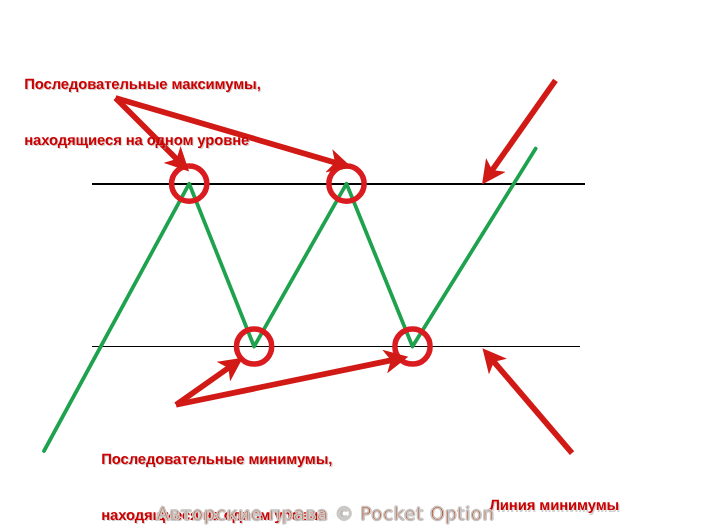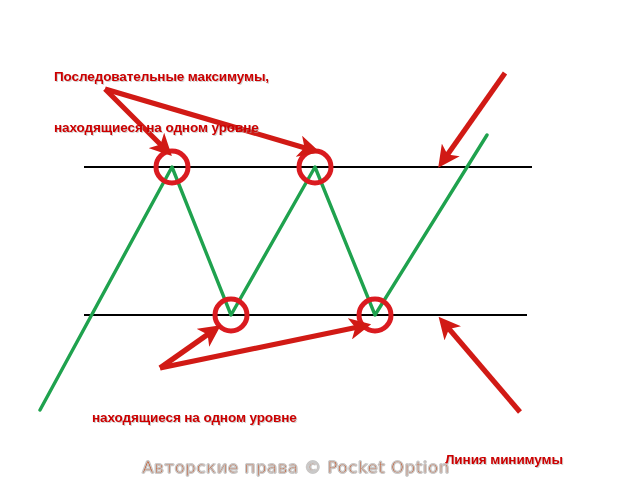--- a/index.html
+++ b/index.html
@@ -25,21 +25,21 @@
   .ann {
     position: absolute;
     color: #CC0000;
     font-weight: bold;
     font-size: 13.5px;
     line-height: 17px;
     white-space: pre;
     letter-spacing: -0.1px;
     text-shadow: 1px 1px 0 rgba(170,170,170,0.55);
   }
-  #label-highs  { left: 22px;  top: 34px;  text-align: left; margin-left: 32px; }
+  #label-highs  { left: 22px;  top: 34px;  text-align: left; }
   #label-lows   { left: 92px;  top: 375px; text-align: left; }
   #label-resist { left: 421px; top: 26px;  text-align: left; }
   #label-support{ left: 445px; top: 417px; text-align: left; }
 
   #watermark {
     position: absolute;
     left: 0;
     top: 458px;
     width: 592px;
     text-align: center;
@@ -86,20 +86,21 @@
       <line x1="520" y1="412" x2="444" y2="323" stroke="#D11A15" stroke-width="5.2" stroke-linecap="butt" marker-end="url(#arrowhead)"></line>
     </g>
 </svg>
 
 <div class="ann" id="label-highs">
   <div>Последовательные максимумы,</div>
   <div>находящиеся на одном уровне</div>
 </div>
 
 <div class="ann" id="label-lows">
+  <div>Последовательные минимумы,</div>
   <div>находящиеся на одном уровне</div>
 </div>
 
 <div class="ann" id="label-resist">
 </div>
 
 <div class="ann" id="label-support">
   <div>Линия минимумы</div>
   
 </div>

